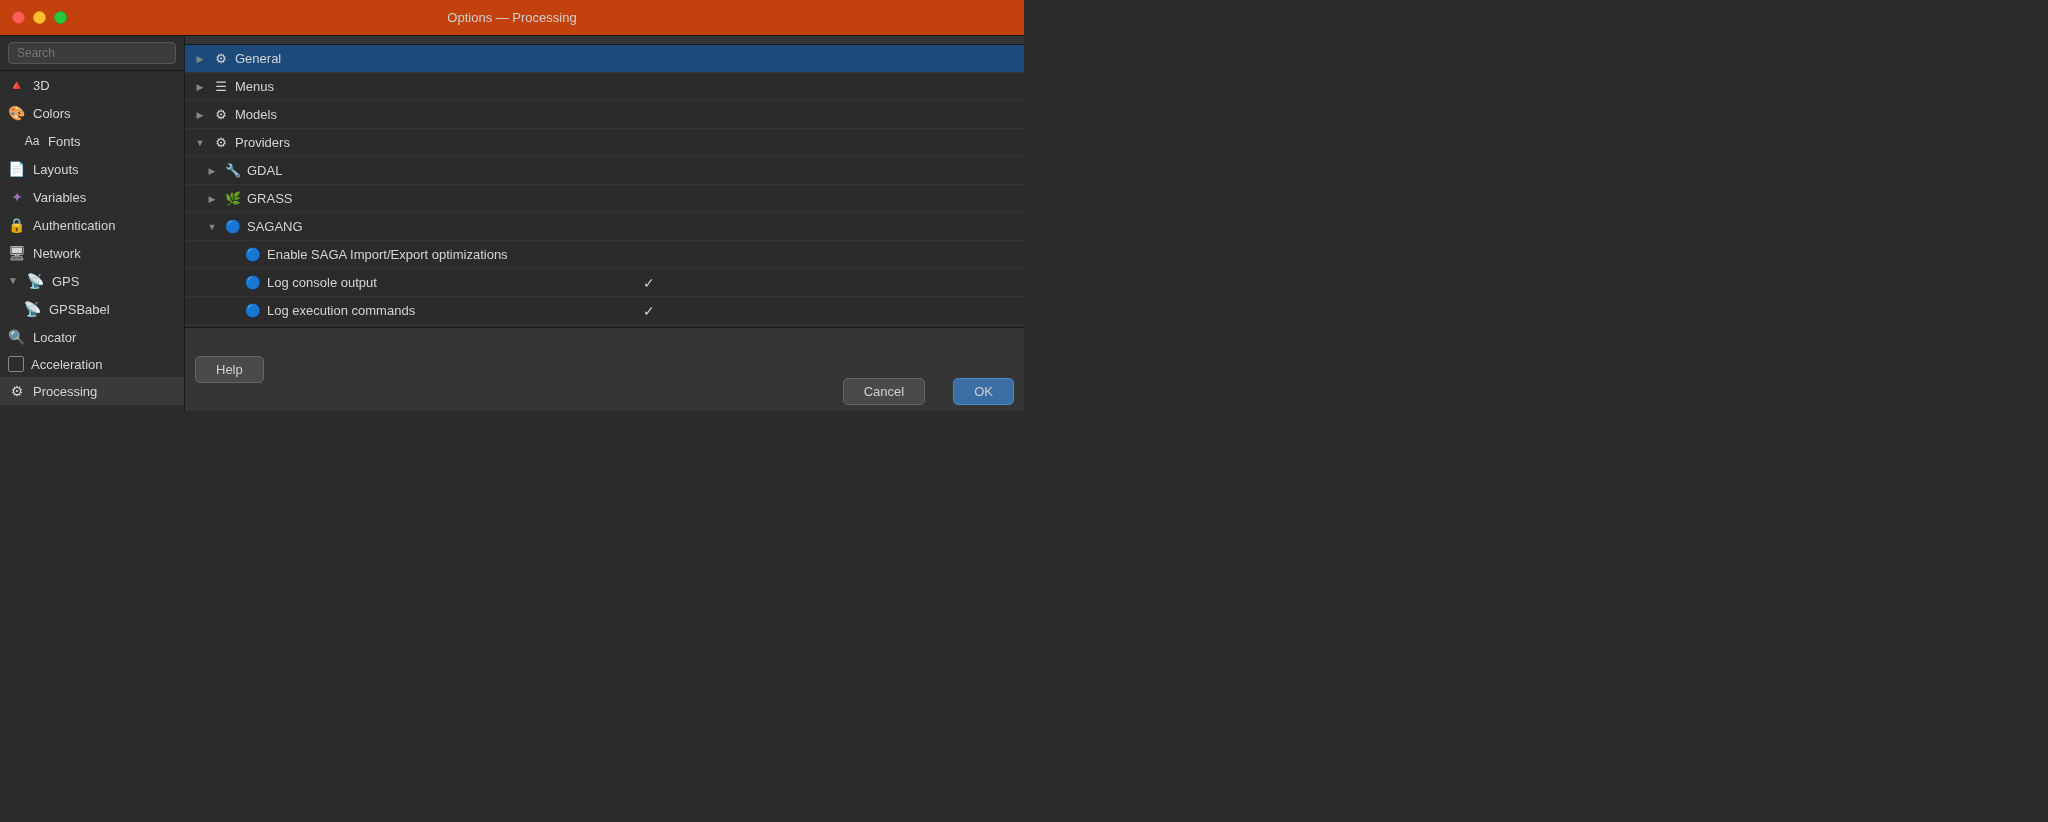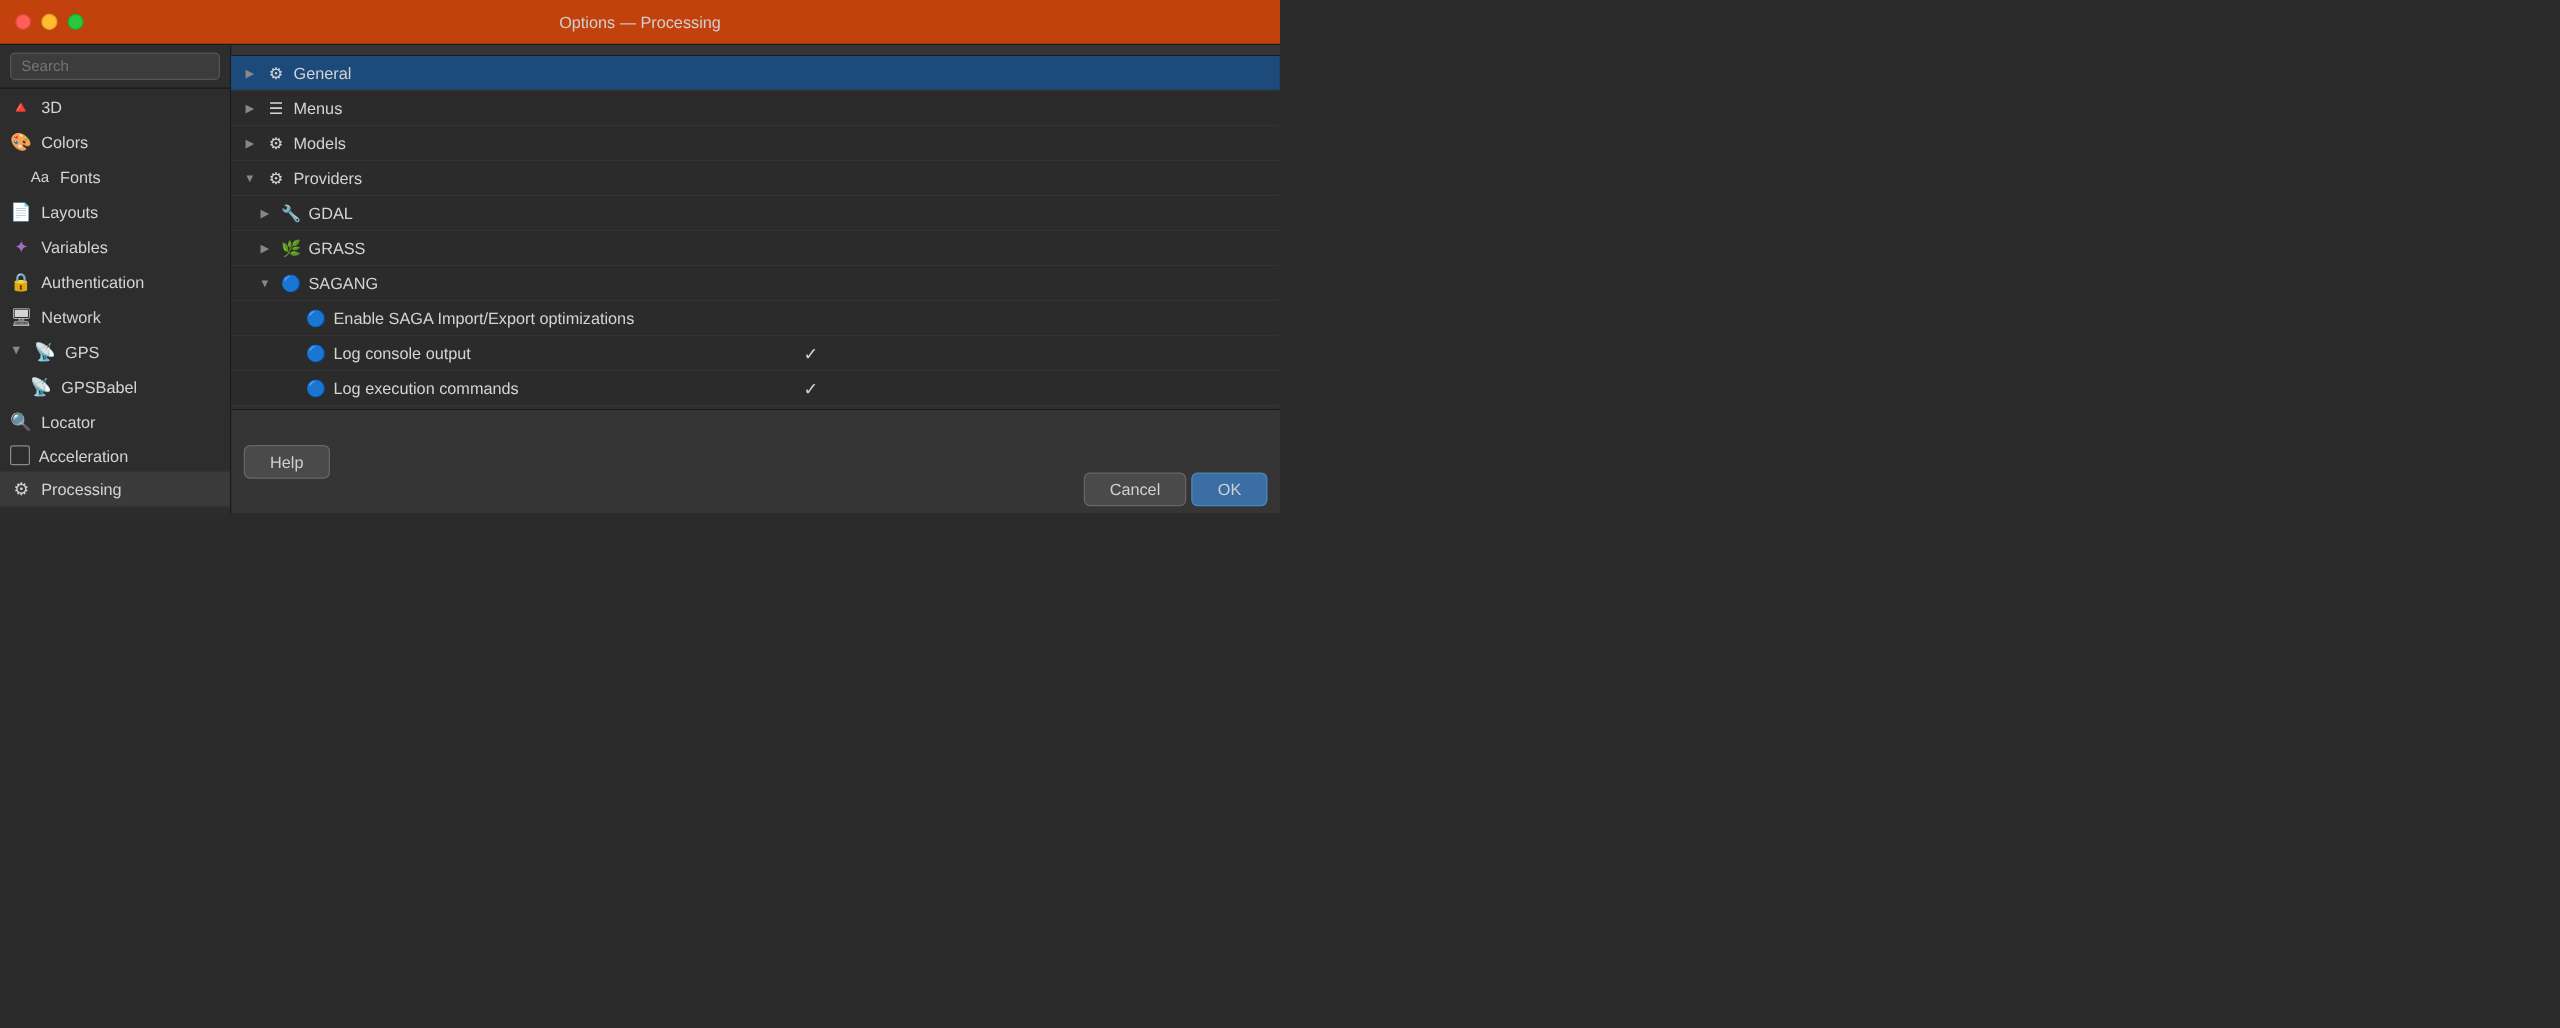--- a/index.html
+++ b/index.html
@@ -183,21 +183,21 @@
       color: #d0d0d0;
       padding: 5px 20px;
       border-radius: 5px;
       font-size: 13px;
       cursor: pointer;
     }
     .footer-btn.primary {
       background: #3a6ea5;
       border-color: #4a8ac0;
     }
-    .footer-actions { display: flex; gap: 4px; margin-top: 44px; }
+    .footer-actions { display: flex; gap: 28px; margin-top: 44px; }
     .saga-folder-value {
       display: flex;
       align-items: center;
       gap: 0;
     }
     .redacted {
       background: #000;
       color: #000;
       padding: 0 6px;
       margin: 0 2px;

